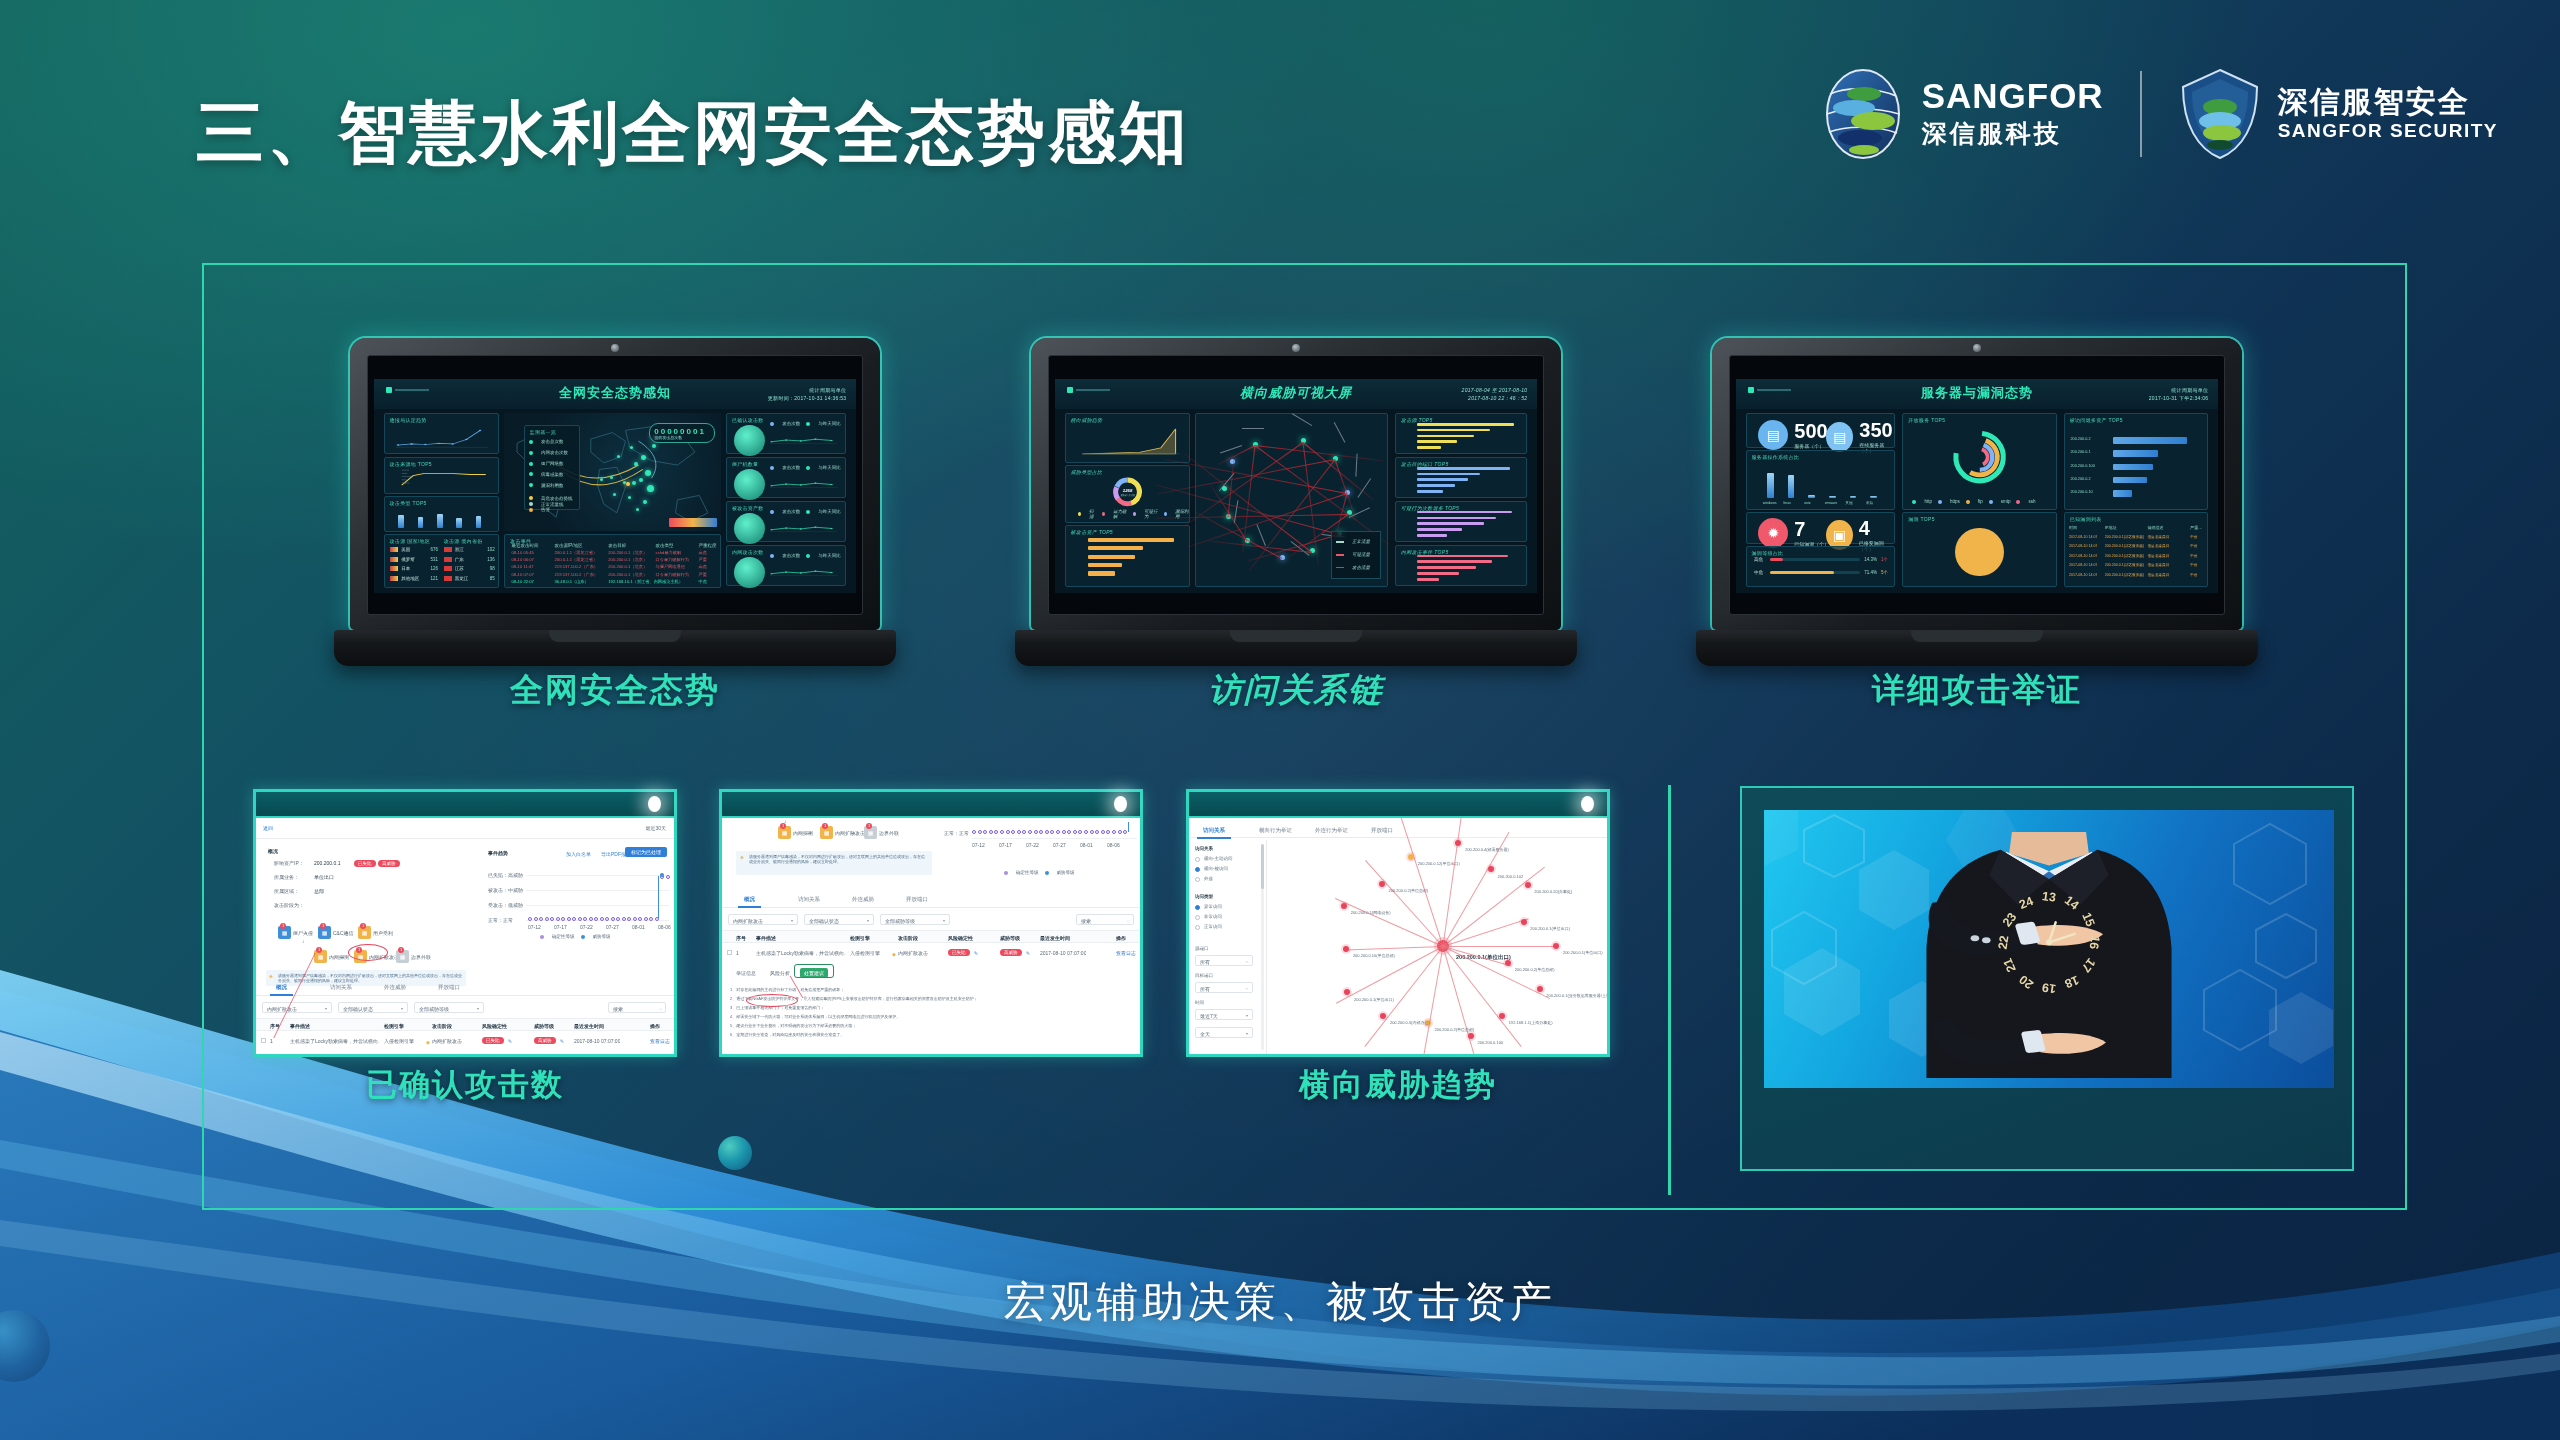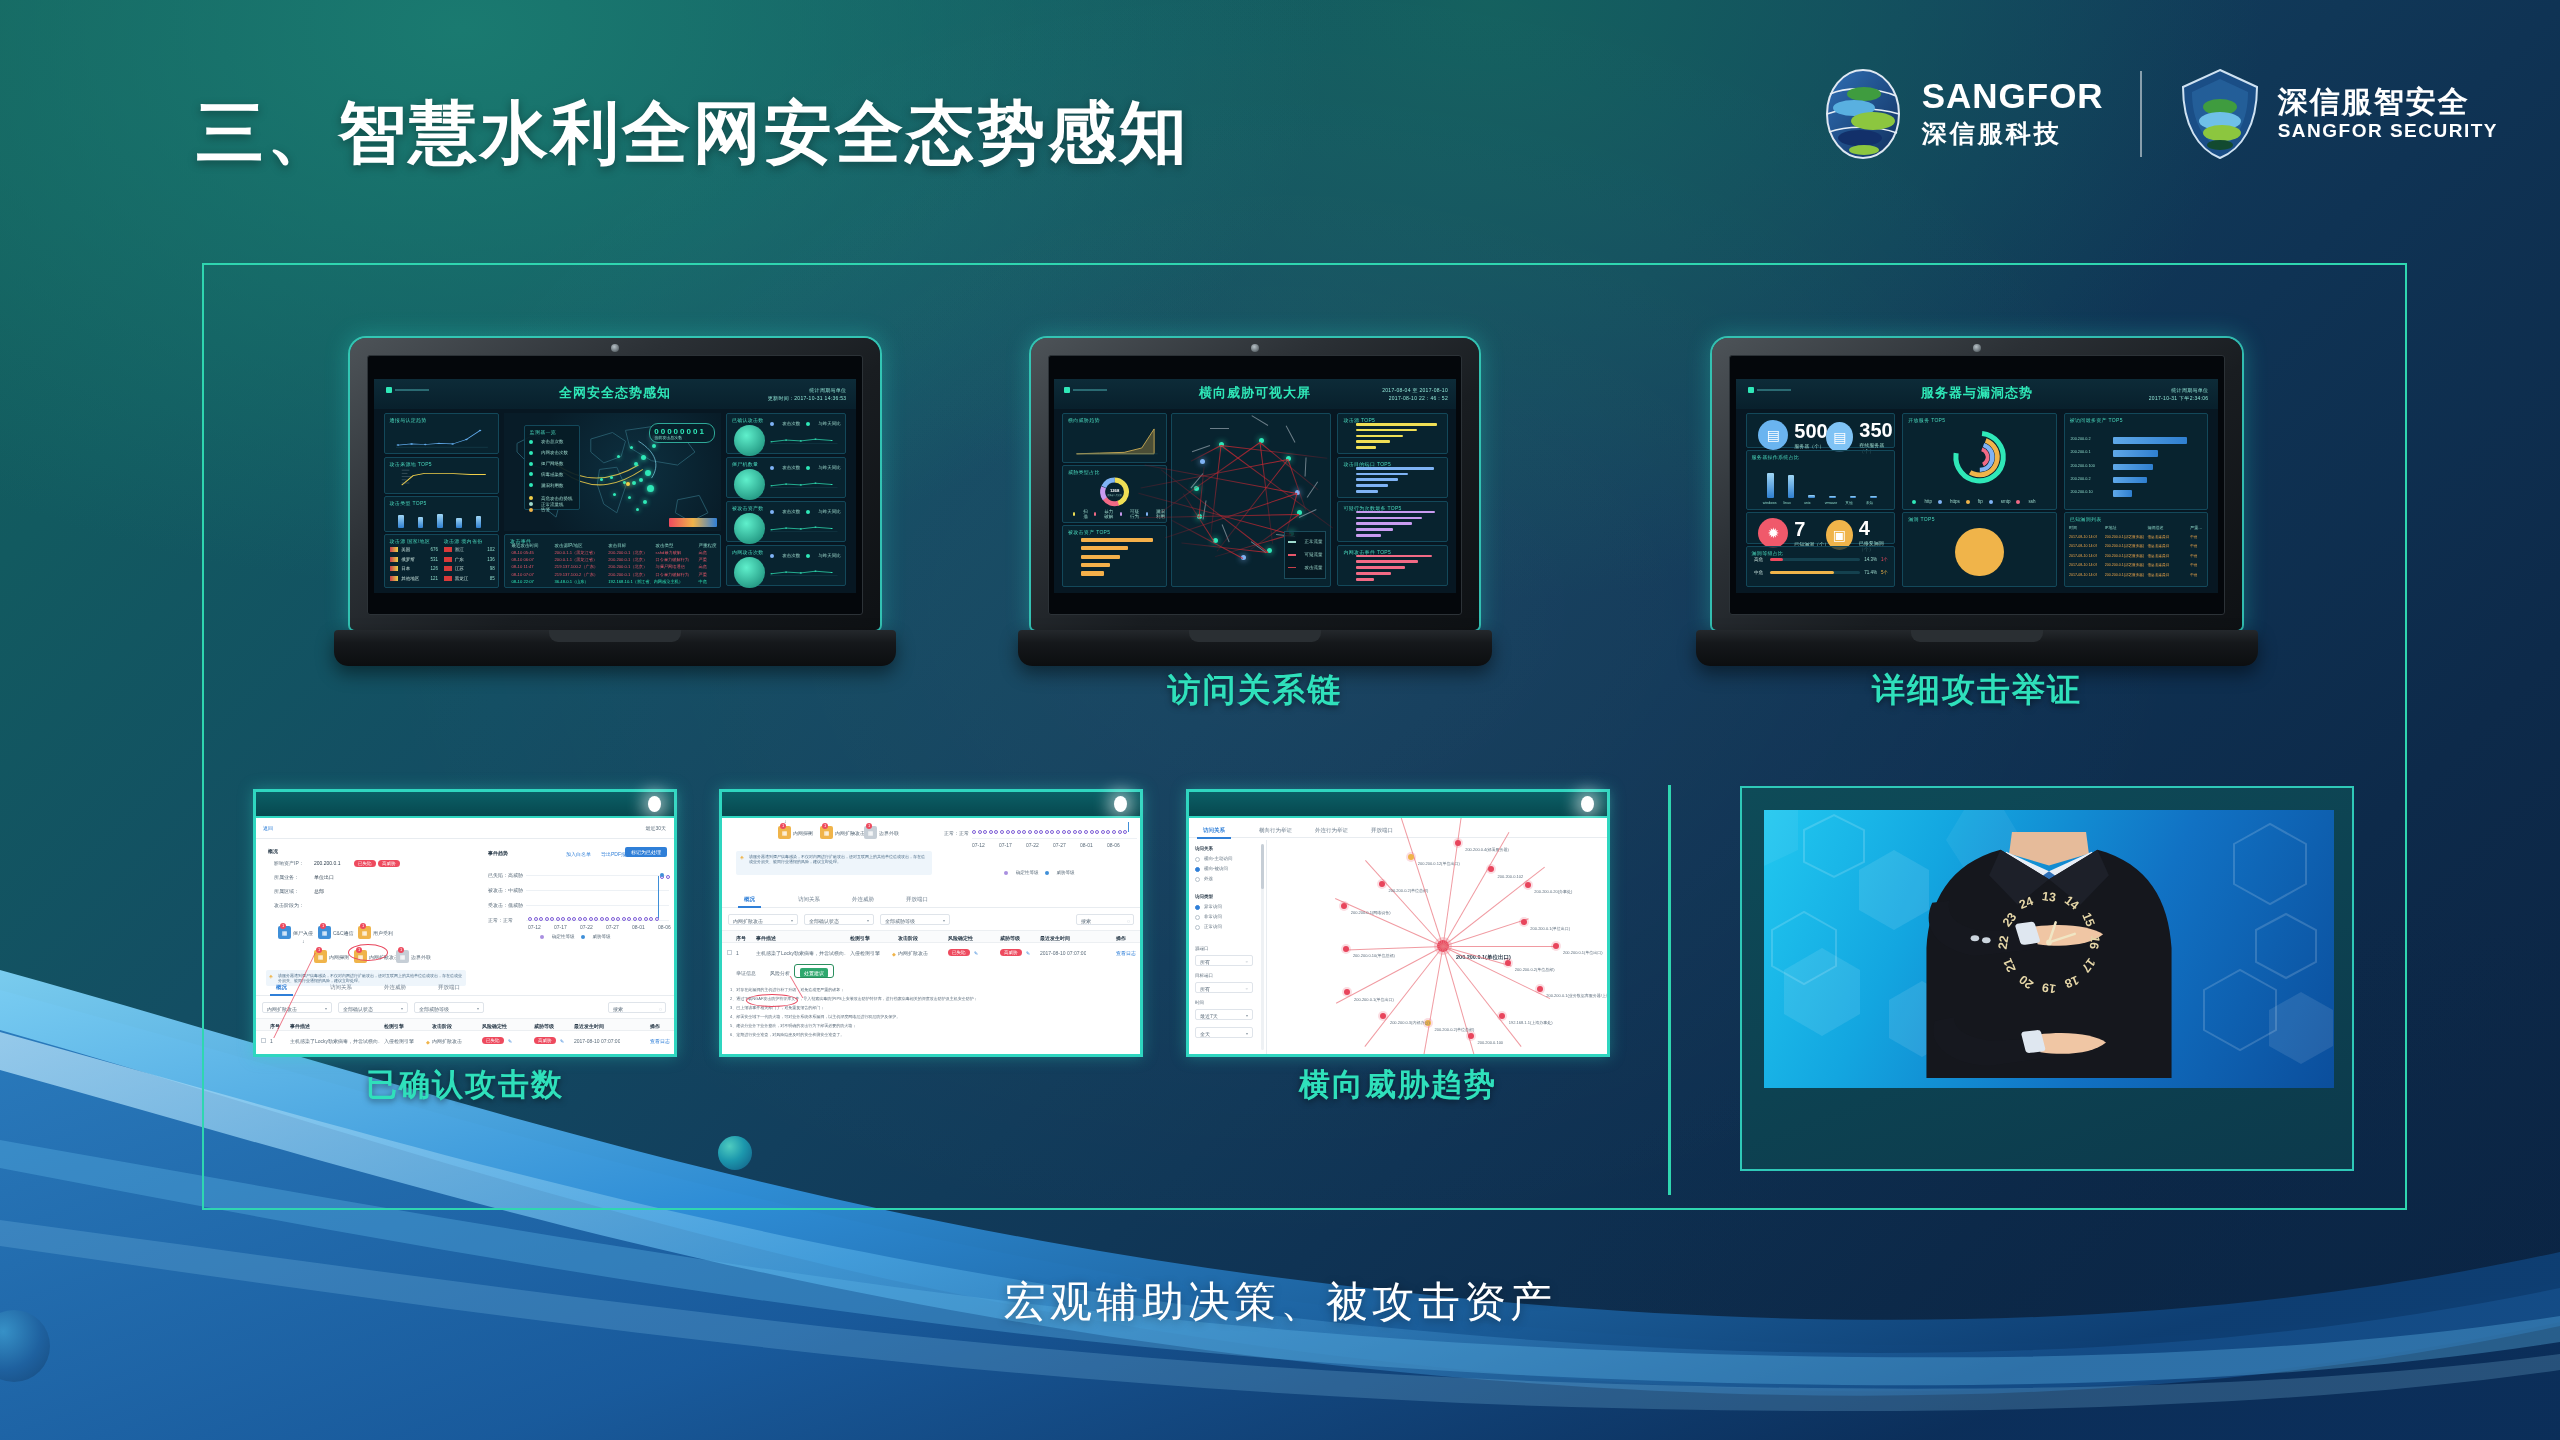--- a/index.html
+++ b/index.html
@@ -585,23 +585,24 @@
                 </svg>
               </div>
             </div>
         </div>
       </div>
     </div>
   </div>
   <div class="base" style="width:106%; margin-left:-3%;">
     <div class="notch"></div>
   </div>
+  <div class="lap-cap">全网安全态势</div>
 </div>
 
-<div class="laptop" style="left:1031px; top:338px; width:448px;">
+<div class="laptop" style="left:1031px; top:338px; width:530px;font-style:italic;">
   <div class="lid">
     <div class="cam"></div>
     <div class="lid-in">
       <div class="screen">
         <div class="db">
           <div class="db-top"></div>
           <div class="db-logo">
               <i></i>
               <u></u>
             </div>

